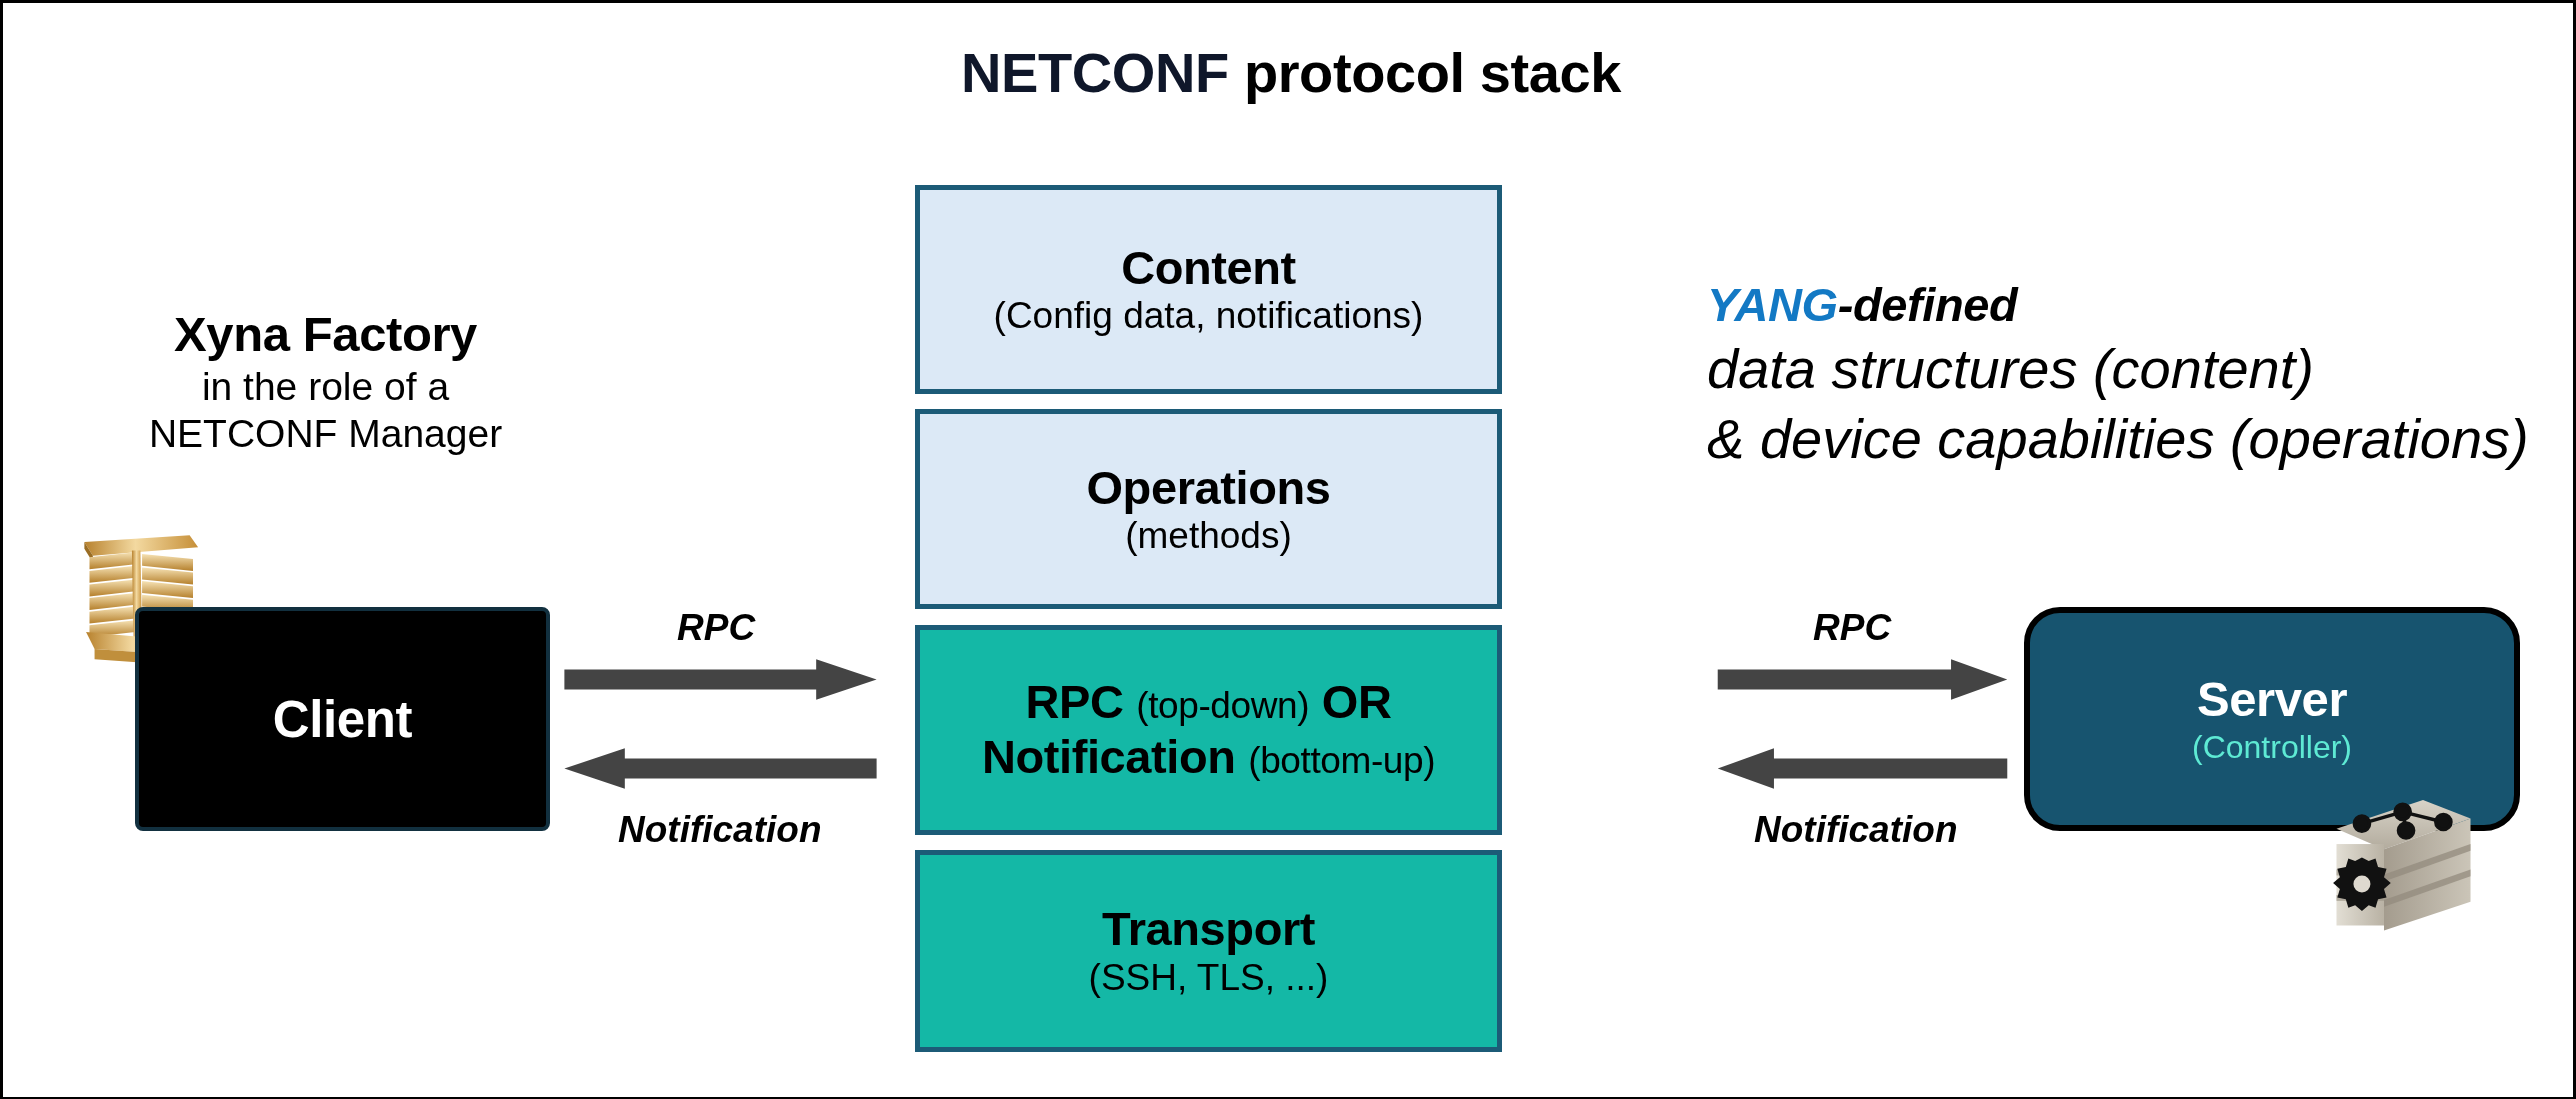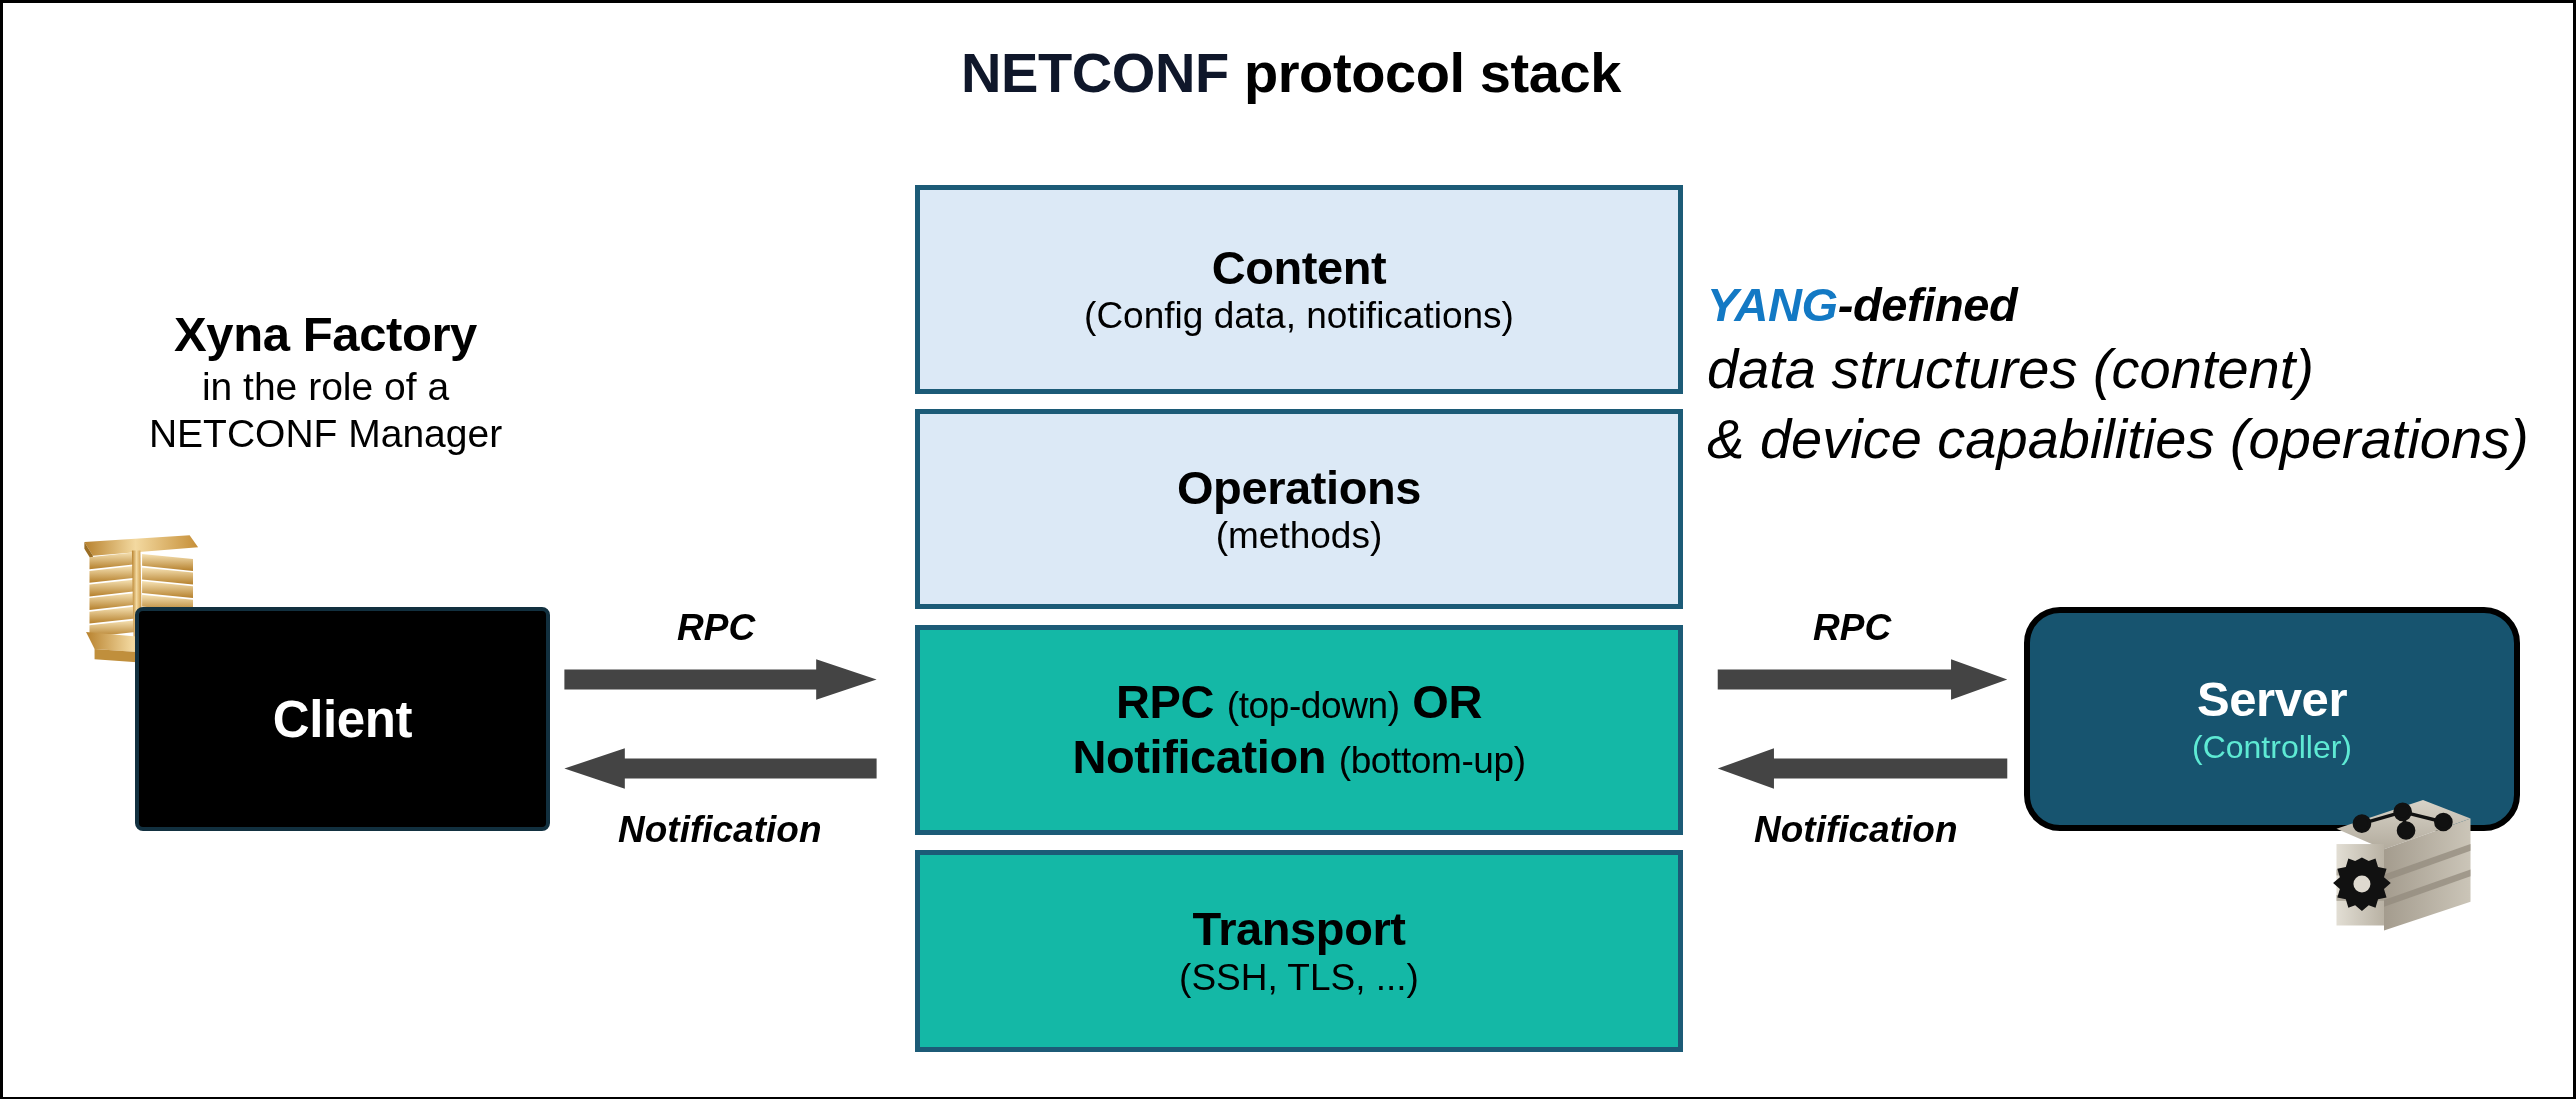--- a/index.html
+++ b/index.html
@@ -121,21 +121,21 @@
     left: 2325px;
     top: 790px;
     width: 151px;
     height: 153px;
   }
 
   
   #stack {
     left: 912px;
     top: 182px;
-    width: 768px;
+    width: 587px;
   }
   .layer {
     box-sizing: border-box;
     border: 5.1px solid #1c5b77;
     display: flex;
     flex-direction: column;
     align-items: center;
     justify-content: center;
     margin-bottom: 15.3px;
     line-height: 1.16;

